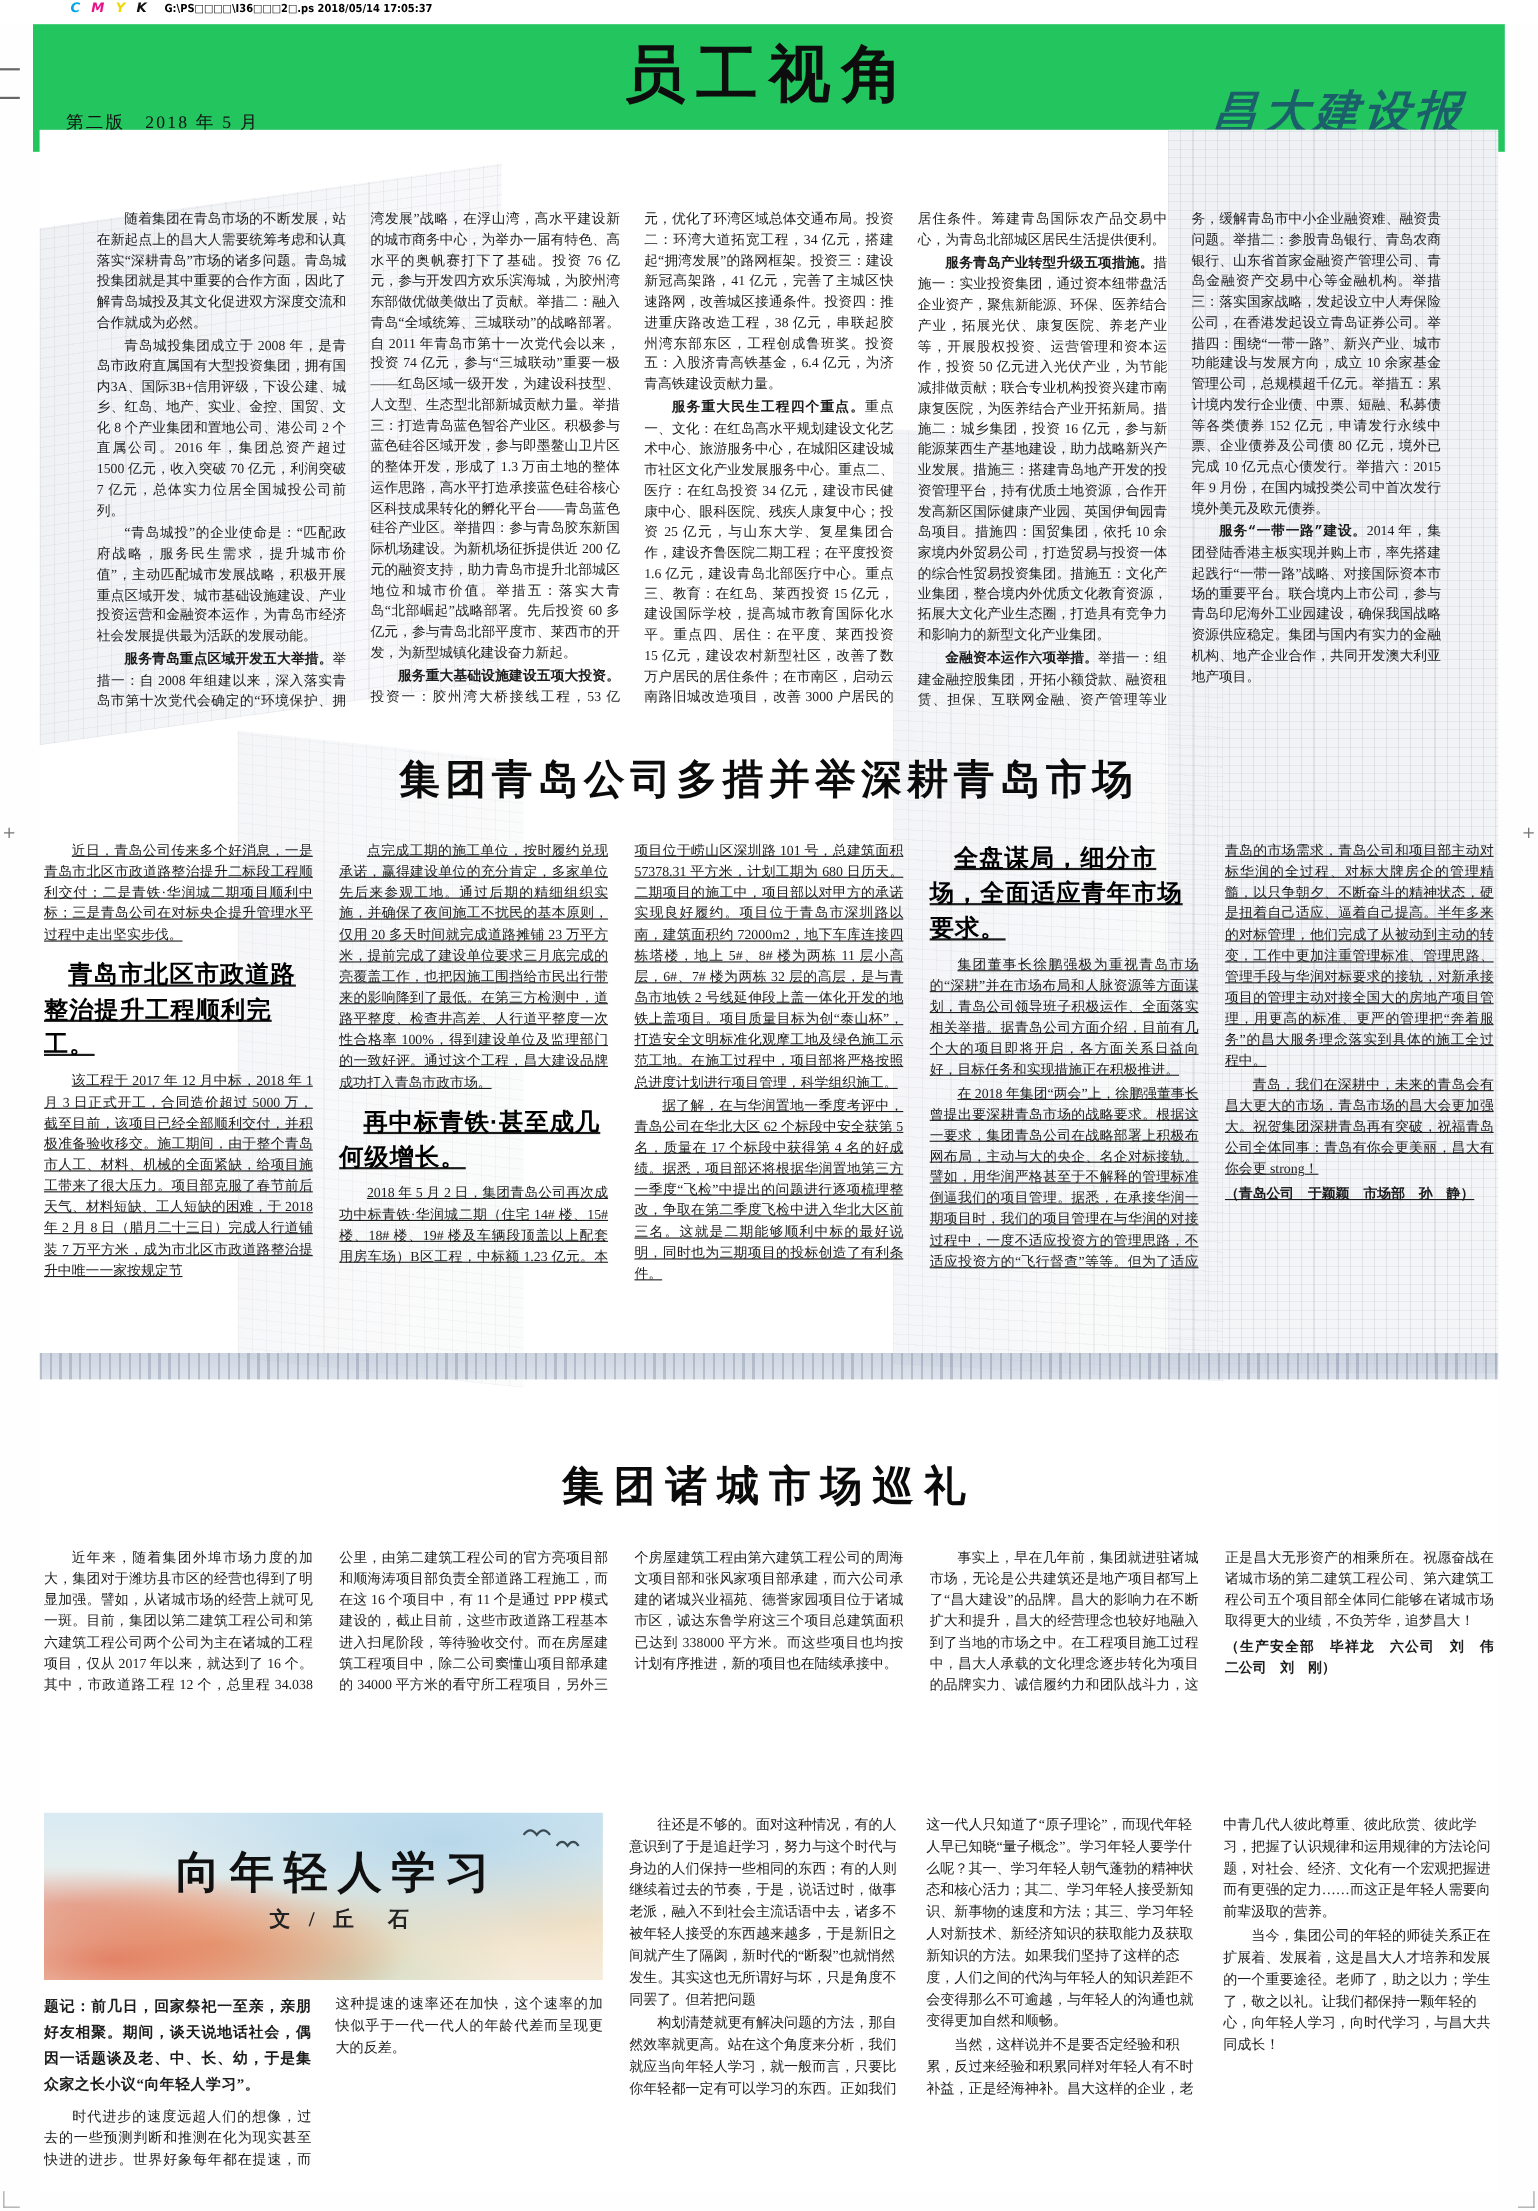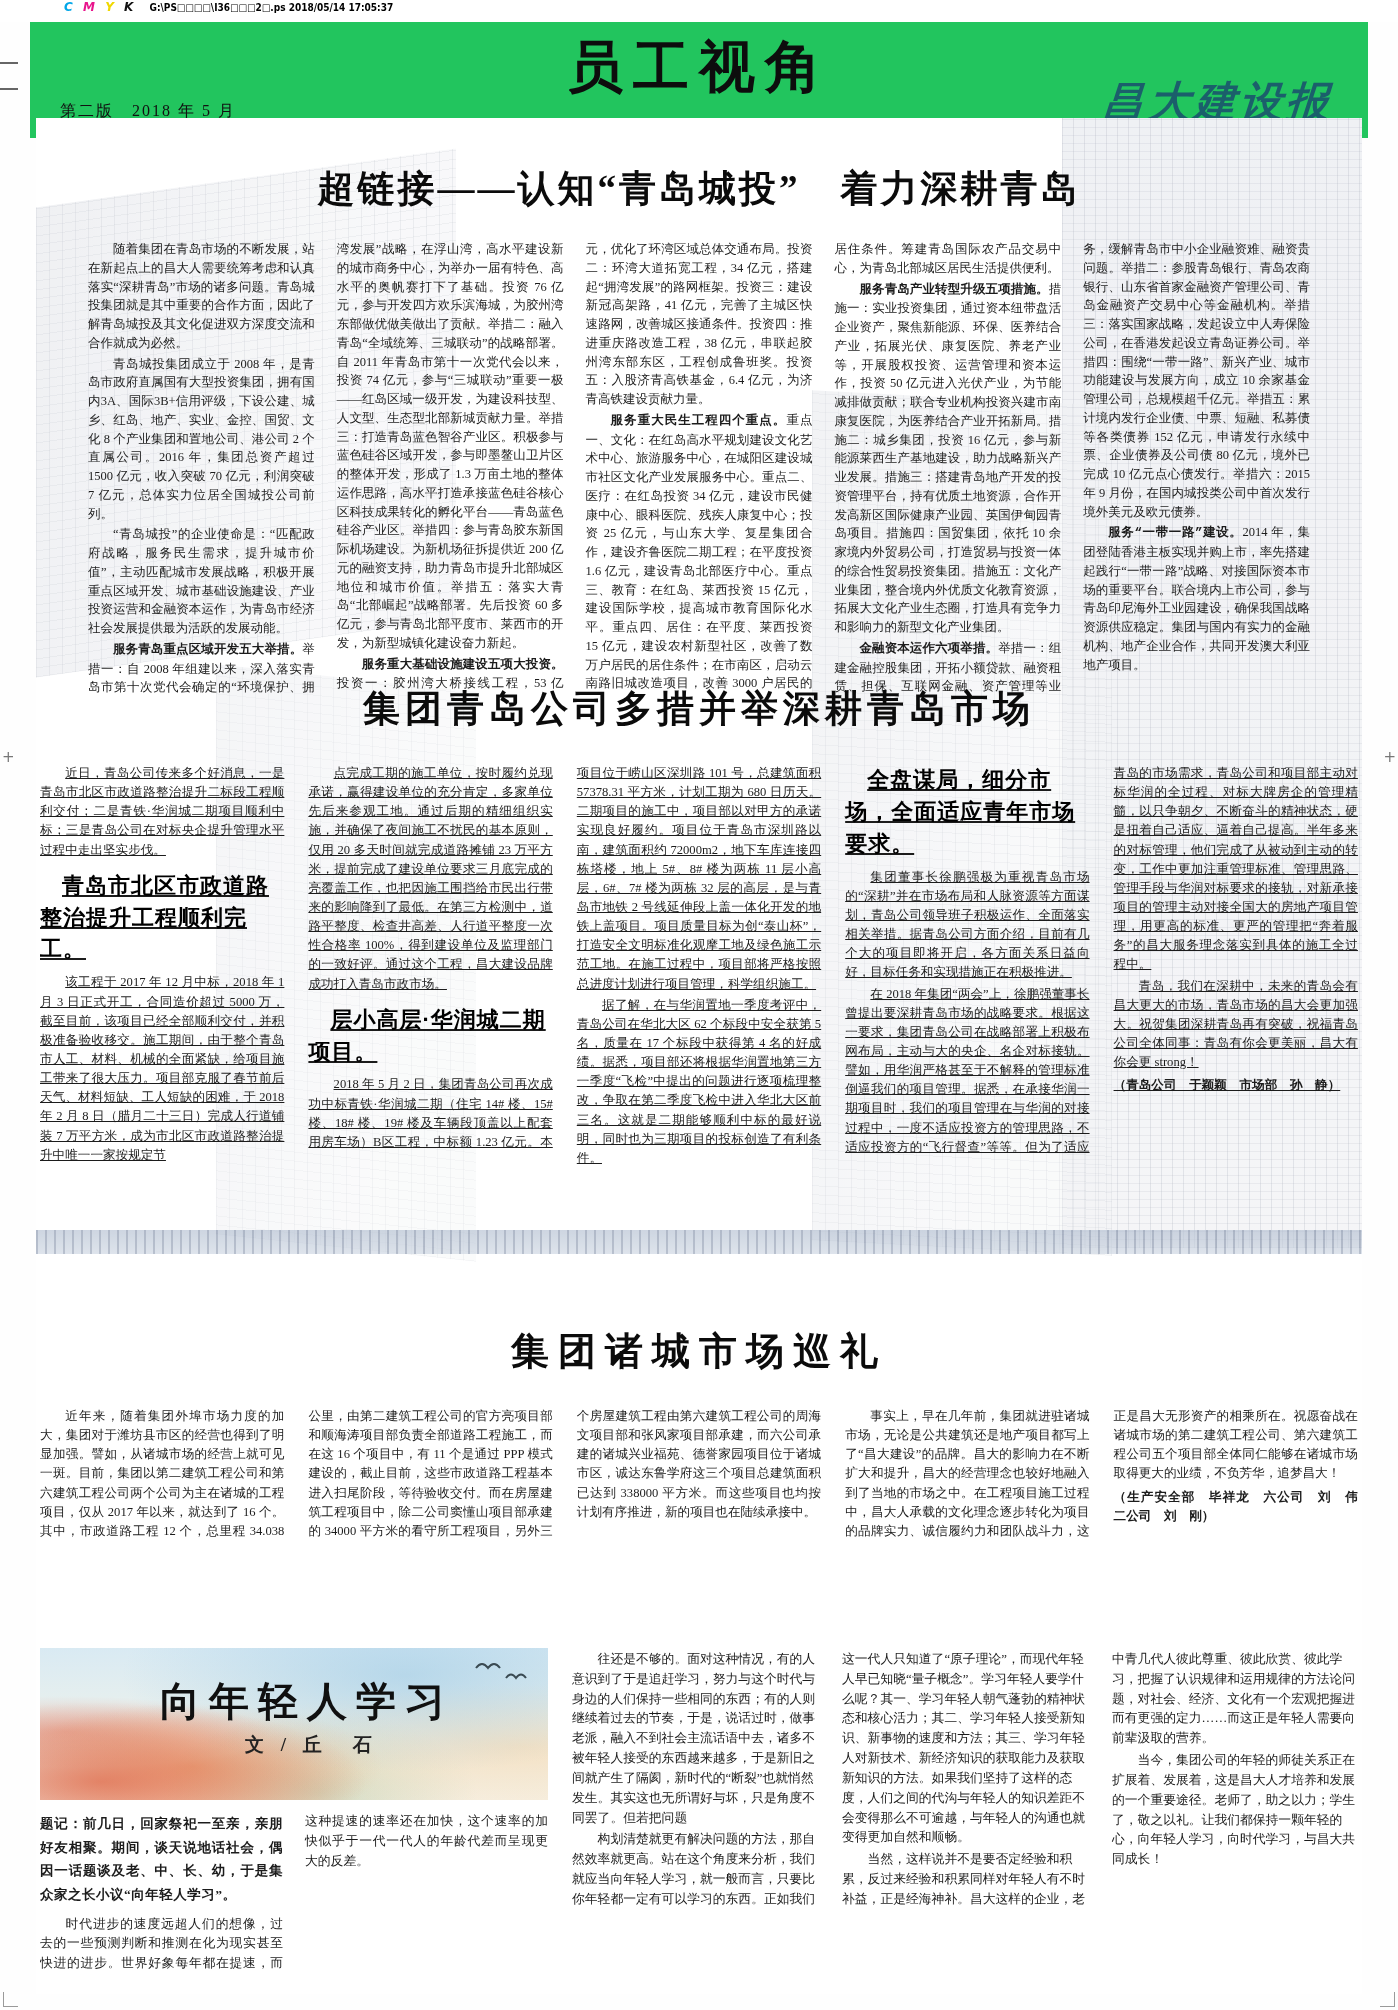--- a/index.html
+++ b/index.html
@@ -130,42 +130,41 @@
 
     <div class="bg">
       <div class="tower t1"></div>
       <div class="tower t2"></div>
       <div class="tower t3"></div>
       <div class="tower t4"></div>
       <div class="photo-base"></div>
     </div>
 
     <article class="a1">
-      <h1>超链接——认知“青岛城投”　着力深耕青岛</h1>
       <div class="cols">
           <p class="blk-p">随着集团在青岛市场的不断发展，站在新起点上的昌大人需要统筹考虑和认真落实“深耕青岛”市场的诸多问题。青岛城投集团就是其中重要的合作方面，因此了解青岛城投及其文化促进双方深度交流和合作就成为必然。</p>
           <p class="blk-p">青岛城投集团成立于 2008 年，是青岛市政府直属国有大型投资集团，拥有国内3A、国际3B+信用评级，下设公建、城乡、红岛、地产、实业、金控、国贸、文化 8 个产业集团和置地公司、港公司 2 个直属公司。2016 年，集团总资产超过 1500 亿元，收入突破 70 亿元，利润突破 7 亿元，总体实力位居全国城投公司前列。</p>
           <p class="blk-p">“青岛城投”的企业使命是：“匹配政府战略，服务民生需求，提升城市价值”，主动匹配城市发展战略，积极开展重点区域开发、城市基础设施建设、产业投资运营和金融资本运作，为青岛市经济社会发展提供最为活跃的发展动能。</p>
           <p class="blk-p"><b>服务青岛重点区域开发五大举措。</b>举措一：自 2008 年组建以来，深入落实青岛市第十次党代会确定的“环境保护、拥湾发展”战略，在浮山湾，高水平建设新的城市商务中心，为举办一届有特色、高水平的奥帆赛打下了基础。投资 76 亿元，参与开发四方欢乐滨海城，为胶州湾东部做优做美做出了贡献。举措二：融入青岛“全域统筹、三城联动”的战略部署。自 2011 年青岛市第十一次党代会以来，投资 74 亿元，参与“三城联动”重要一极——红岛区域一级开发，为建设科技型、人文型、生态型北部新城贡献力量。举措三：打造青岛蓝色智谷产业区。积极参与蓝色硅谷区域开发，参与即墨鳌山卫片区的整体开发，形成了 1.3 万亩土地的整体运作思路，高水平打造承接蓝色硅谷核心区科技成果转化的孵化平台——青岛蓝色硅谷产业区。举措四：参与青岛胶东新国际机场建设。为新机场征拆提供近 200 亿元的融资支持，助力青岛市提升北部城区地位和城市价值。举措五：落实大青岛“北部崛起”战略部署。先后投资 60 多亿元，参与青岛北部平度市、莱西市的开发，为新型城镇化建设奋力新起。</p>
           <p class="blk-p"><b>服务重大基础设施建设五项大投资。</b>投资一：胶州湾大桥接线工程，53 亿元，优化了环湾区域总体交通布局。投资二：环湾大道拓宽工程，34 亿元，搭建起“拥湾发展”的路网框架。投资三：建设新冠高架路，41 亿元，完善了主城区快速路网，改善城区接通条件。投资四：推进重庆路改造工程，38 亿元，串联起胶州湾东部东区，工程创成鲁班奖。投资五：入股济青高铁基金，6.4 亿元，为济青高铁建设贡献力量。</p>
           <p class="blk-p"><b>服务重大民生工程四个重点。</b>重点一、文化：在红岛高水平规划建设文化艺术中心、旅游服务中心，在城阳区建设城市社区文化产业发展服务中心。重点二、医疗：在红岛投资 34 亿元，建设市民健康中心、眼科医院、残疾人康复中心；投资 25 亿元，与山东大学、复星集团合作，建设齐鲁医院二期工程；在平度投资 1.6 亿元，建设青岛北部医疗中心。重点三、教育：在红岛、莱西投资 15 亿元，建设国际学校，提高城市教育国际化水平。重点四、居住：在平度、莱西投资 15 亿元，建设农村新型社区，改善了数万户居民的居住条件；在市南区，启动云南路旧城改造项目，改善 3000 户居民的居住条件。筹建青岛国际农产品交易中心，为青岛北部城区居民生活提供便利。</p>
           <p class="blk-p"><b>服务青岛产业转型升级五项措施。</b>措施一：实业投资集团，通过资本纽带盘活企业资产，聚焦新能源、环保、医养结合产业，拓展光伏、康复医院、养老产业等，开展股权投资、运营管理和资本运作，投资 50 亿元进入光伏产业，为节能减排做贡献；联合专业机构投资兴建市南康复医院，为医养结合产业开拓新局。措施二：城乡集团，投资 16 亿元，参与新能源莱西生产基地建设，助力战略新兴产业发展。措施三：搭建青岛地产开发的投资管理平台，持有优质土地资源，合作开发高新区国际健康产业园、英国伊甸园青岛项目。措施四：国贸集团，依托 10 余家境内外贸易公司，打造贸易与投资一体的综合性贸易投资集团。措施五：文化产业集团，整合境内外优质文化教育资源，拓展大文化产业生态圈，打造具有竞争力和影响力的新型文化产业集团。</p>
           <p class="blk-p"><b>金融资本运作六项举措。</b>举措一：组建金融控股集团，开拓小额贷款、融资租赁、担保、互联网金融、资产管理等业务，缓解青岛市中小企业融资难、融资贵问题。举措二：参股青岛银行、青岛农商银行、山东省首家金融资产管理公司、青岛金融资产交易中心等金融机构。举措三：落实国家战略，发起设立中人寿保险公司，在香港发起设立青岛证券公司。举措四：围绕“一带一路”、新兴产业、城市功能建设与发展方向，成立 10 余家基金管理公司，总规模超千亿元。举措五：累计境内发行企业债、中票、短融、私募债等各类债券 152 亿元，申请发行永续中票、企业债券及公司债 80 亿元，境外已完成 10 亿元点心债发行。举措六：2015 年 9 月份，在国内城投类公司中首次发行境外美元及欧元债券。</p>
           <p class="blk-p"><b>服务“一带一路”建设。</b>2014 年，集团登陆香港主板实现并购上市，率先搭建起践行“一带一路”战略、对接国际资本市场的重要平台。联合境内上市公司，参与青岛印尼海外工业园建设，确保我国战略资源供应稳定。集团与国内有实力的金融机构、地产企业合作，共同开发澳大利亚地产项目。</p>
         </div>
     </article>
 
     <article class="a2">
       <h1>集团青岛公司多措并举深耕青岛市场</h1>
       <div class="cols">
           <p class="blk-p">近日，青岛公司传来多个好消息，一是青岛市北区市政道路整治提升二标段工程顺利交付；二是青铁·华润城二期项目顺利中标；三是青岛公司在对标央企提升管理水平过程中走出坚实步伐。</p>
           <h3 class="blk-h">青岛市北区市政道路整治提升工程顺利完工。</h3>
           <p class="blk-p">该工程于 2017 年 12 月中标，2018 年 1 月 3 日正式开工，合同造价超过 5000 万，截至目前，该项目已经全部顺利交付，并积极准备验收移交。施工期间，由于整个青岛市人工、材料、机械的全面紧缺，给项目施工带来了很大压力。项目部克服了春节前后天气、材料短缺、工人短缺的困难，于 2018 年 2 月 8 日（腊月二十三日）完成人行道铺装 7 万平方米，成为市北区市政道路整治提升中唯一一家按规定节</p>
           <p class="blk-p">点完成工期的施工单位，按时履约兑现承诺，赢得建设单位的充分肯定，多家单位先后来参观工地。通过后期的精细组织实施，并确保了夜间施工不扰民的基本原则，仅用 20 多天时间就完成道路摊铺 23 万平方米，提前完成了建设单位要求三月底完成的亮覆盖工作，也把因施工围挡给市民出行带来的影响降到了最低。在第三方检测中，道路平整度、检查井高差、人行道平整度一次性合格率 100%，得到建设单位及监理部门的一致好评。通过这个工程，昌大建设品牌成功打入青岛市政市场。</p>
-          <h3 class="blk-h">层小高层·华润城二期项目。</h3>
+          <h3 class="blk-h">再中标青铁·甚至成几何级增长。</h3>
           <p class="blk-p">2018 年 5 月 2 日，集团青岛公司再次成功中标青铁·华润城二期（住宅 14# 楼、15# 楼、18# 楼、19# 楼及车辆段顶盖以上配套用房车场）B区工程，中标额 1.23 亿元。本项目位于崂山区深圳路 101 号，总建筑面积 57378.31 平方米，计划工期为 680 日历天。二期项目的施工中，项目部以对甲方的承诺实现良好履约。项目位于青岛市深圳路以南，建筑面积约 72000m2，地下车库连接四栋塔楼，地上 5#、8# 楼为两栋 11 层小高层，6#、7# 楼为两栋 32 层的高层，是与青岛市地铁 2 号线延伸段上盖一体化开发的地铁上盖项目。项目质量目标为创“泰山杯”，打造安全文明标准化观摩工地及绿色施工示范工地。在施工过程中，项目部将严格按照总进度计划进行项目管理，科学组织施工。</p>
           <p class="blk-p">据了解，在与华润置地一季度考评中，青岛公司在华北大区 62 个标段中安全获第 5 名，质量在 17 个标段中获得第 4 名的好成绩。据悉，项目部还将根据华润置地第三方一季度“飞检”中提出的问题进行逐项梳理整改，争取在第二季度飞检中进入华北大区前三名。这就是二期能够顺利中标的最好说明，同时也为三期项目的投标创造了有利条件。</p>
           <h3 class="blk-h">全盘谋局，细分市场，全面适应青年市场要求。</h3>
           <p class="blk-p">集团董事长徐鹏强极为重视青岛市场的“深耕”并在市场布局和人脉资源等方面谋划，青岛公司领导班子积极运作、全面落实相关举措。据青岛公司方面介绍，目前有几个大的项目即将开启，各方面关系日益向好，目标任务和实现措施正在积极推进。</p>
           <p class="blk-p">在 2018 年集团“两会”上，徐鹏强董事长曾提出要深耕青岛市场的战略要求。根据这一要求，集团青岛公司在战略部署上积极布网布局，主动与大的央企、名企对标接轨。譬如，用华润严格甚至于不解释的管理标准倒逼我们的项目管理。据悉，在承接华润一期项目时，我们的项目管理在与华润的对接过程中，一度不适应投资方的管理思路，不适应投资方的“飞行督查”等等。但为了适应青岛的市场需求，青岛公司和项目部主动对标华润的全过程、对标大牌房企的管理精髓，以只争朝夕、不断奋斗的精神状态，硬是扭着自己适应、逼着自己提高。半年多来的对标管理，他们完成了从被动到主动的转变，工作中更加注重管理标准、管理思路、管理手段与华润对标要求的接轨，对新承接项目的管理主动对接全国大的房地产项目管理，用更高的标准、更严的管理把“奔着服务”的昌大服务理念落实到具体的施工全过程中。</p>
           <p class="blk-p">青岛，我们在深耕中，未来的青岛会有昌大更大的市场，青岛市场的昌大会更加强大。祝贺集团深耕青岛再有突破，祝福青岛公司全体同事：青岛有你会更美丽，昌大有你会更 strong！</p>
           <p class="blk-by">（青岛公司　于颖颖　市场部　孙　静）</p>
         </div>
     </article>
 

